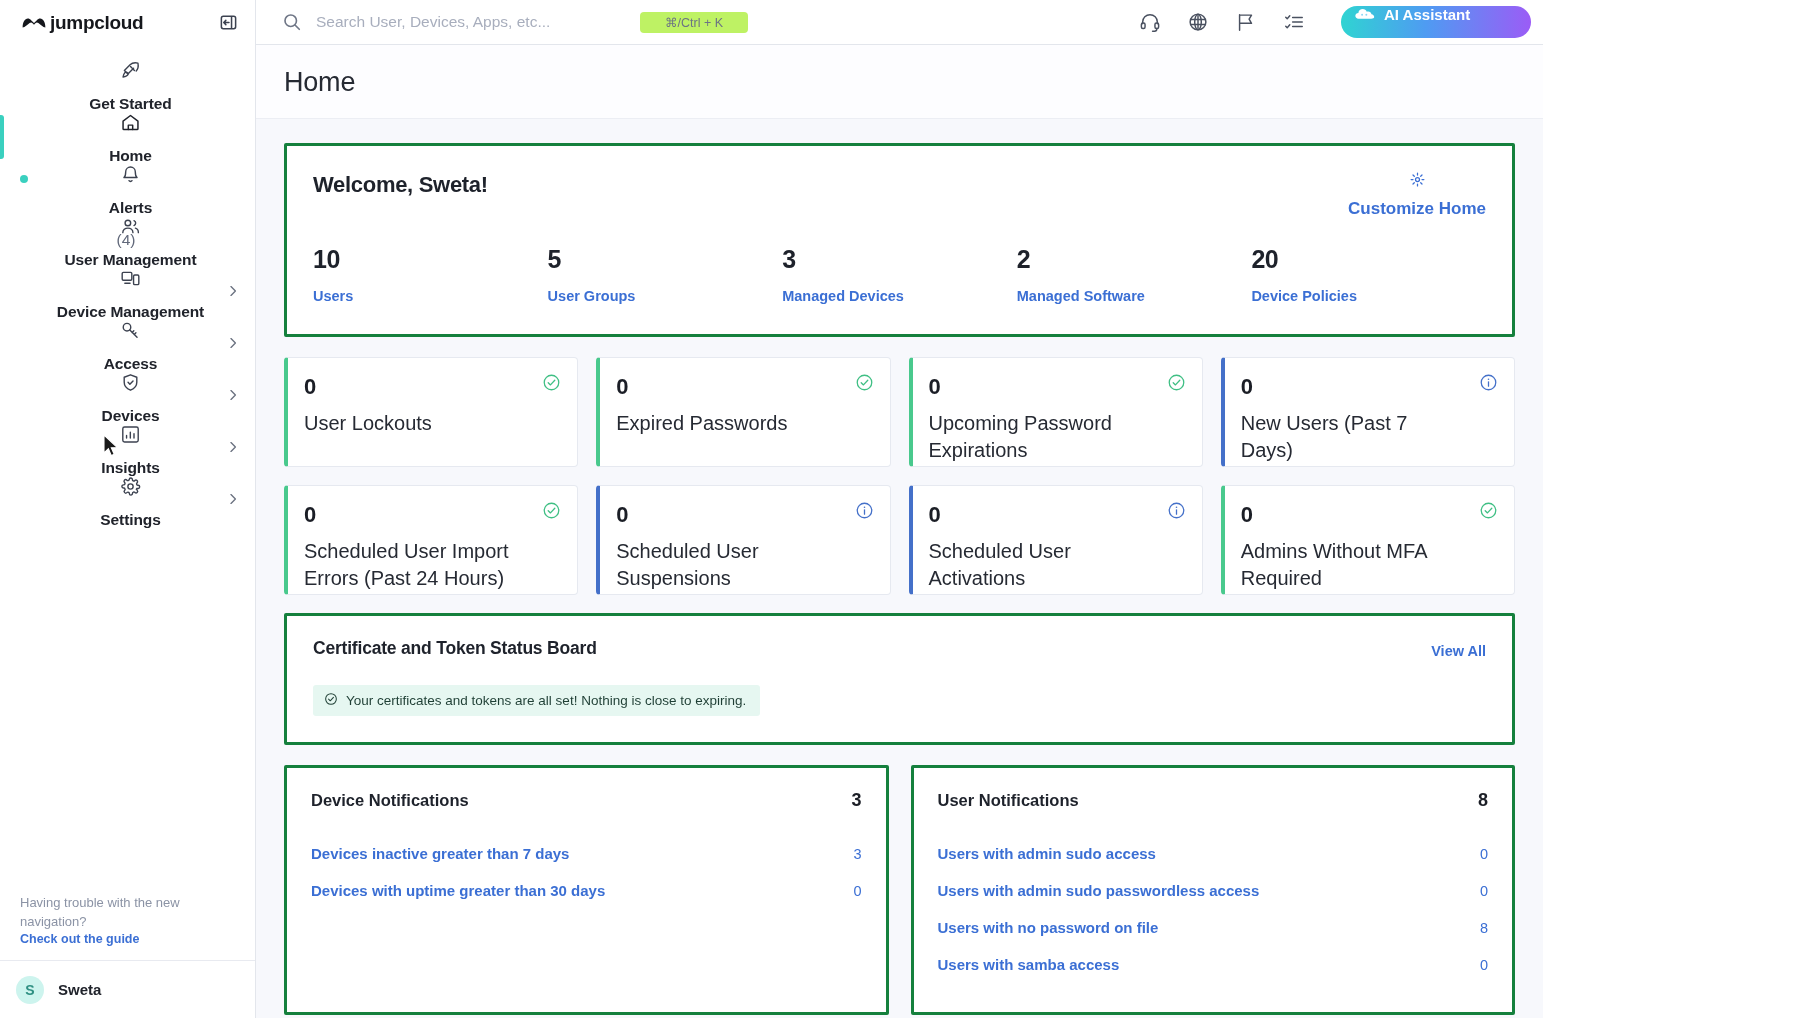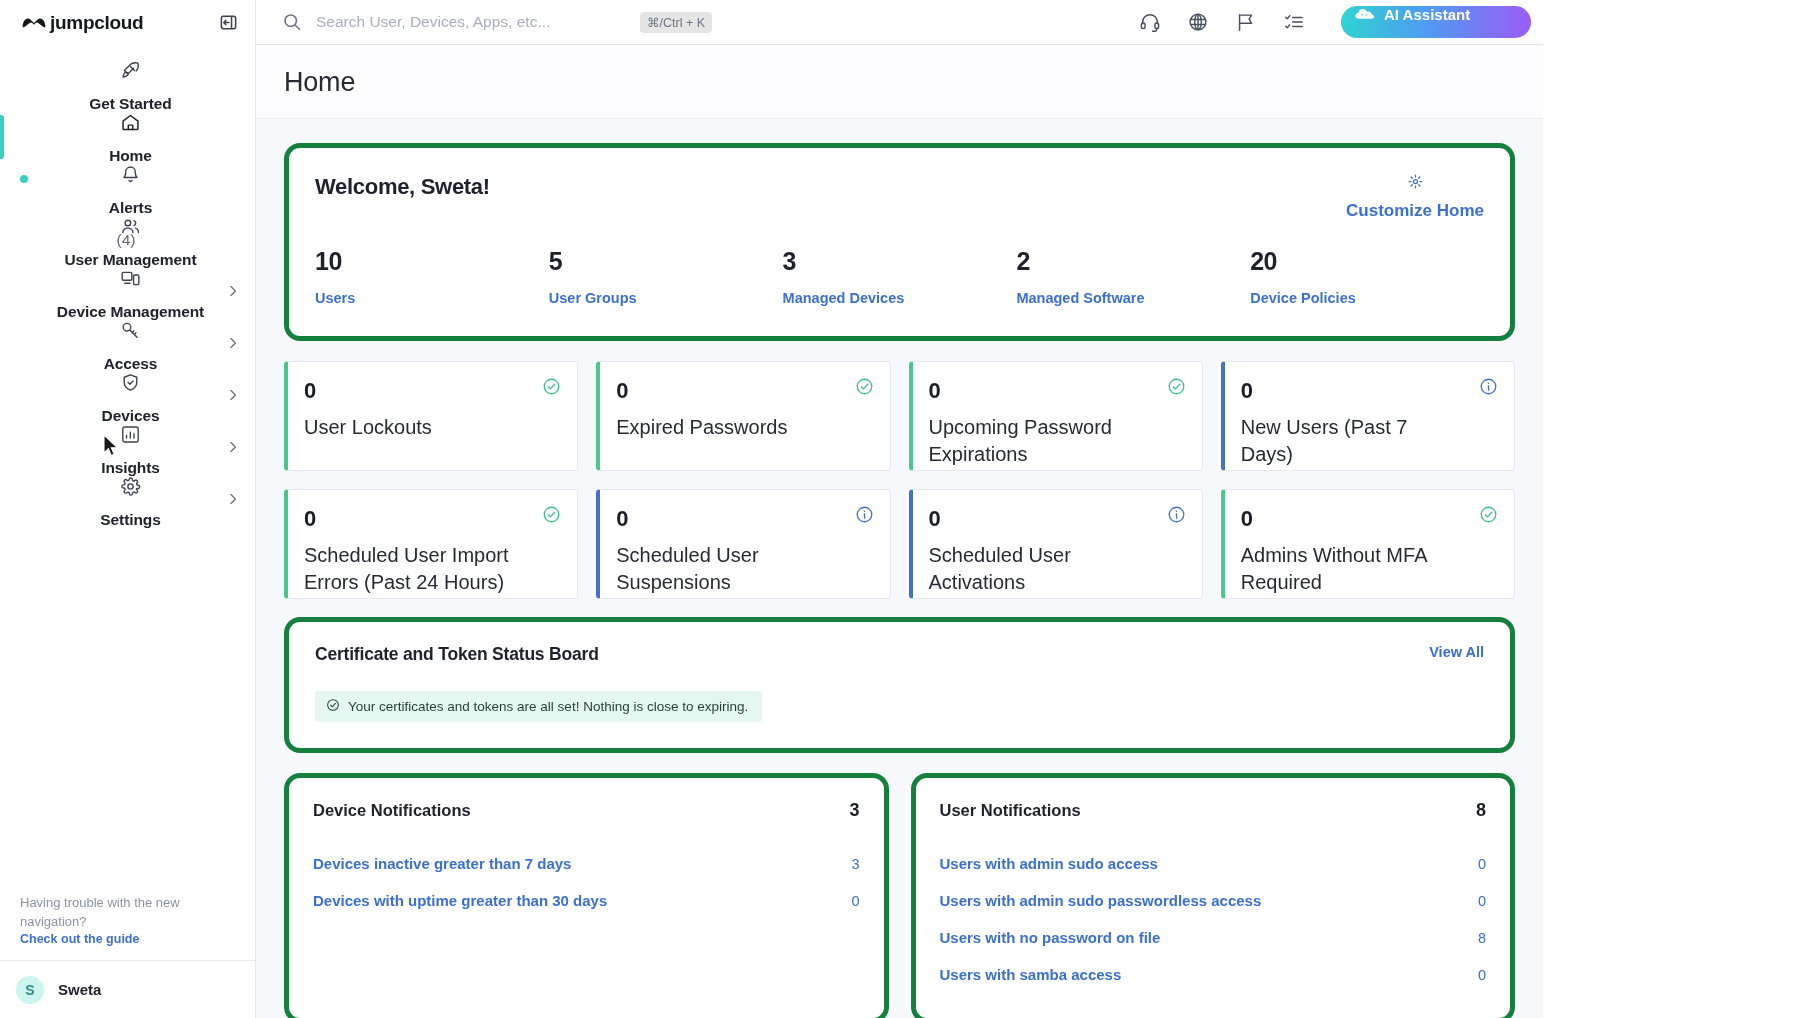--- a/index.html
+++ b/index.html
@@ -73,22 +73,22 @@
   }
   .search-wrap { display: flex; align-items: center; gap: 14px; flex: 1; }
   .search-icon { color: #6f7686; display: flex; }
   .search-input {
     border: none; outline: none; background: transparent;
     font-family: "Liberation Sans", sans-serif;
     font-size: 15.5px; color: #333; width: 310px;
   }
   .search-input::placeholder { color: #a8aebd; }
   .kbd {
-    background: #e5e5e5; color: #6c7484; font-size: 12.5px;
-    padding: 3px 7px; border-radius: 4px; font-weight: 400;
+    background: #bef264; color: #6c7484; font-size: 12.5px;
+    padding: 3px 25px; border-radius: 4px; font-weight: 400;
   }
   .top-icons { display: flex; align-items: center; gap: 26px; margin-right: 24px; color: #4a5160; }
   .top-icon { cursor: pointer; display: flex; align-items: center; }
   .ai-btn {
     height: 32px; border-radius: 16px; padding: 0 18px 0 14px;
     background: linear-gradient(90deg,#2fd4d2 0%, #4f9bf2 45%, #9b5cf6 100%);
     color: #fff; font-size: 15px; font-weight: 700;
     display: flex; align-items: flex-start; gap: 7px; cursor: pointer;
     min-width: 190px;
   }
@@ -98,21 +98,21 @@
     border-bottom: 1px solid #eceef4;
   }
   .page-title { font-size: 27px; font-weight: 400; color: #262a33; letter-spacing: -0.2px; }
 
   .content {
     flex: 1; overflow: hidden; padding: 24px 28px 0 28px;
     background: #f7f8fc;
   }
 
   .card {
-    background: #ffffff; border: 5px solid #15803d; border-radius: 16px;
+    background: #ffffff; border: 3px solid #15803d; border-radius: 2px;
   }
 
   
   .welcome { padding: 26px 26px 30px 26px; margin-bottom: 20px; position: relative; }
   .welcome-head { display: flex; justify-content: space-between; align-items: flex-start; }
   .welcome-title { font-size: 22px; font-weight: 700; color: #1e222b; letter-spacing: -0.3px; }
   .customize {
     display: flex; align-items: center; gap: 7px; color: #3b6fd4;
     font-size: 17px; font-weight: 700; cursor: pointer; flex-direction: column;
   }
@@ -132,21 +132,21 @@
   .metric.green { border-left-color: #49c98d; }
   .metric.blue  { border-left-color: #4470c9; }
   .metric-num { font-size: 22px; font-weight: 700; color: #1b1e26; letter-spacing: -0.4px; }
   .metric-label {
     margin-top: 10px; font-size: 20px; color: #262a33; line-height: 1.35; max-width: 82%;
   }
   .metric-ico { position: absolute; right: 16px; top: 15px; display: flex; }
 
   
   .cert { padding: 22px 26px 26px 26px; margin-bottom: 20px; }
-  .cert-head { display: flex; justify-content: space-between; align-items: flex-start; }
+  .cert-head { display: flex; justify-content: space-between; align-items: flex-end; }
   .cert-title { font-size: 17.5px; font-weight: 700; color: #1e222b; letter-spacing: -0.2px; }
   .view-all { font-size: 14.5px; color: #3b6fd4; font-weight: 700; cursor: pointer; }
   .cert-banner {
     margin-top: 26px; background: #e6f7f1; border-radius: 3px;
     display: inline-flex; align-items: center; gap: 8px;
     padding: 7px 14px 7px 11px; font-size: 13.5px; color: #1f3f35;
   }
 
   
   .notif-row { display: grid; grid-template-columns: 1fr 1fr; gap: 22px; }

